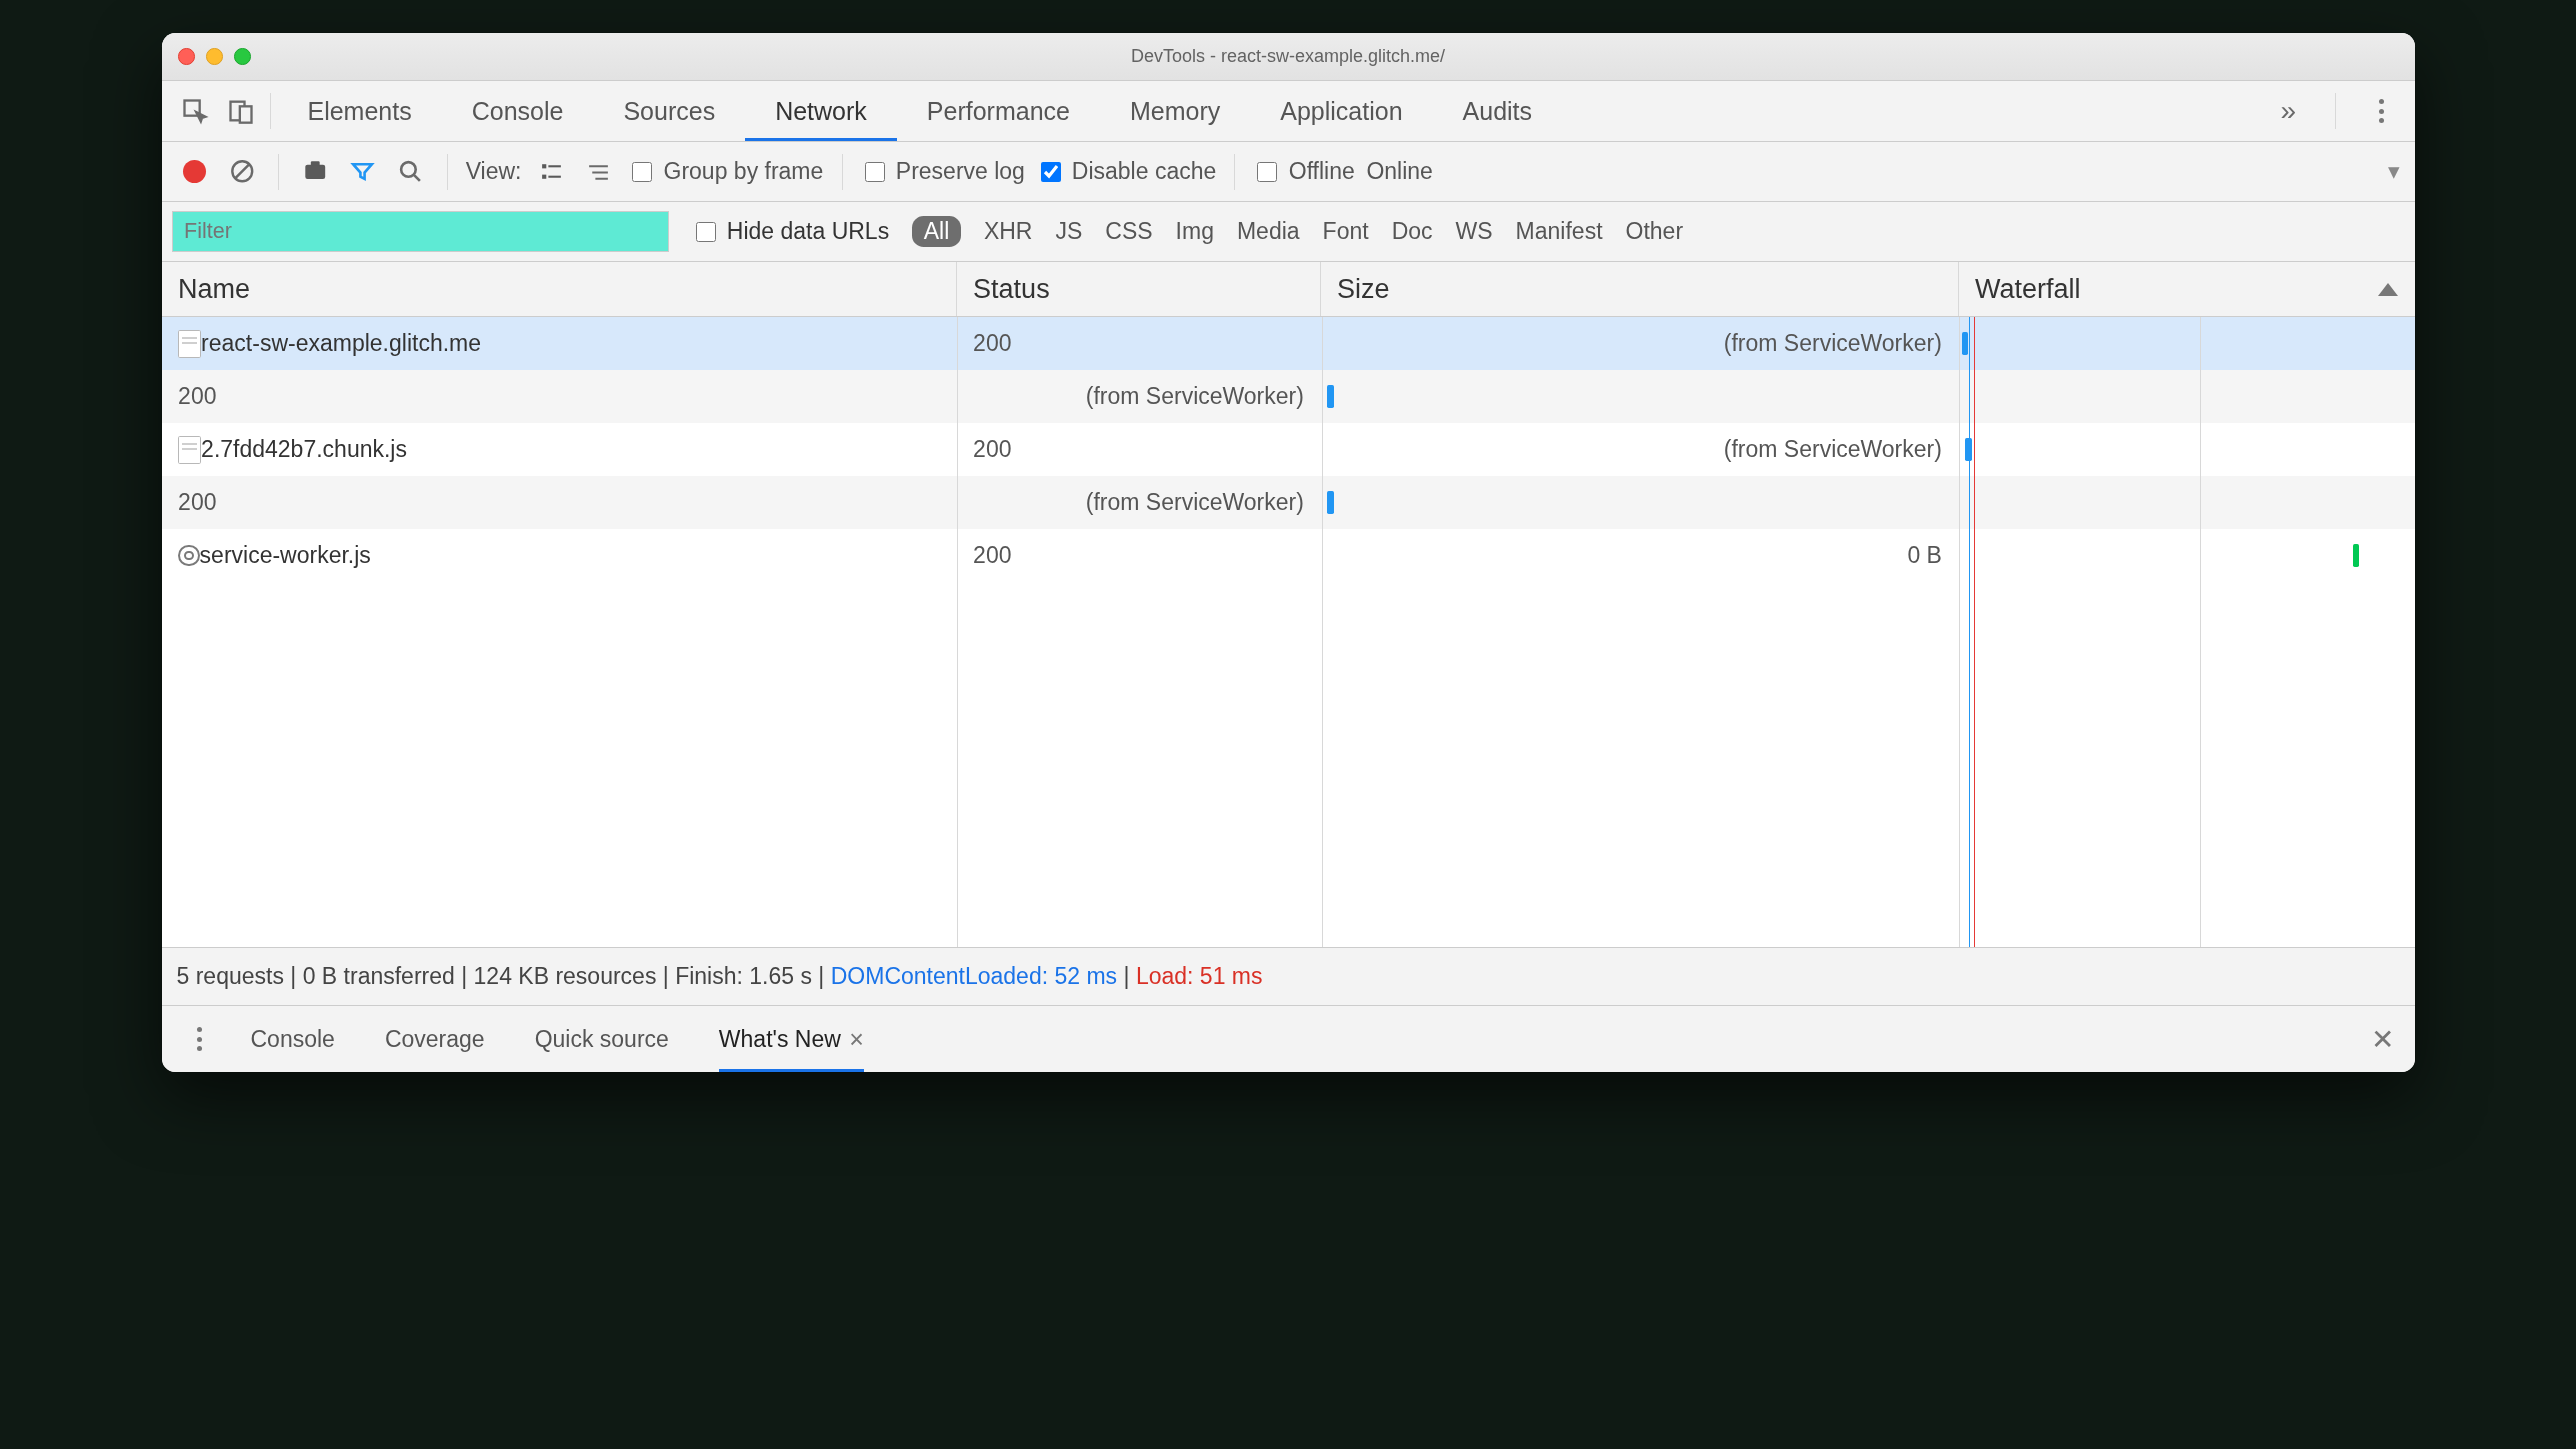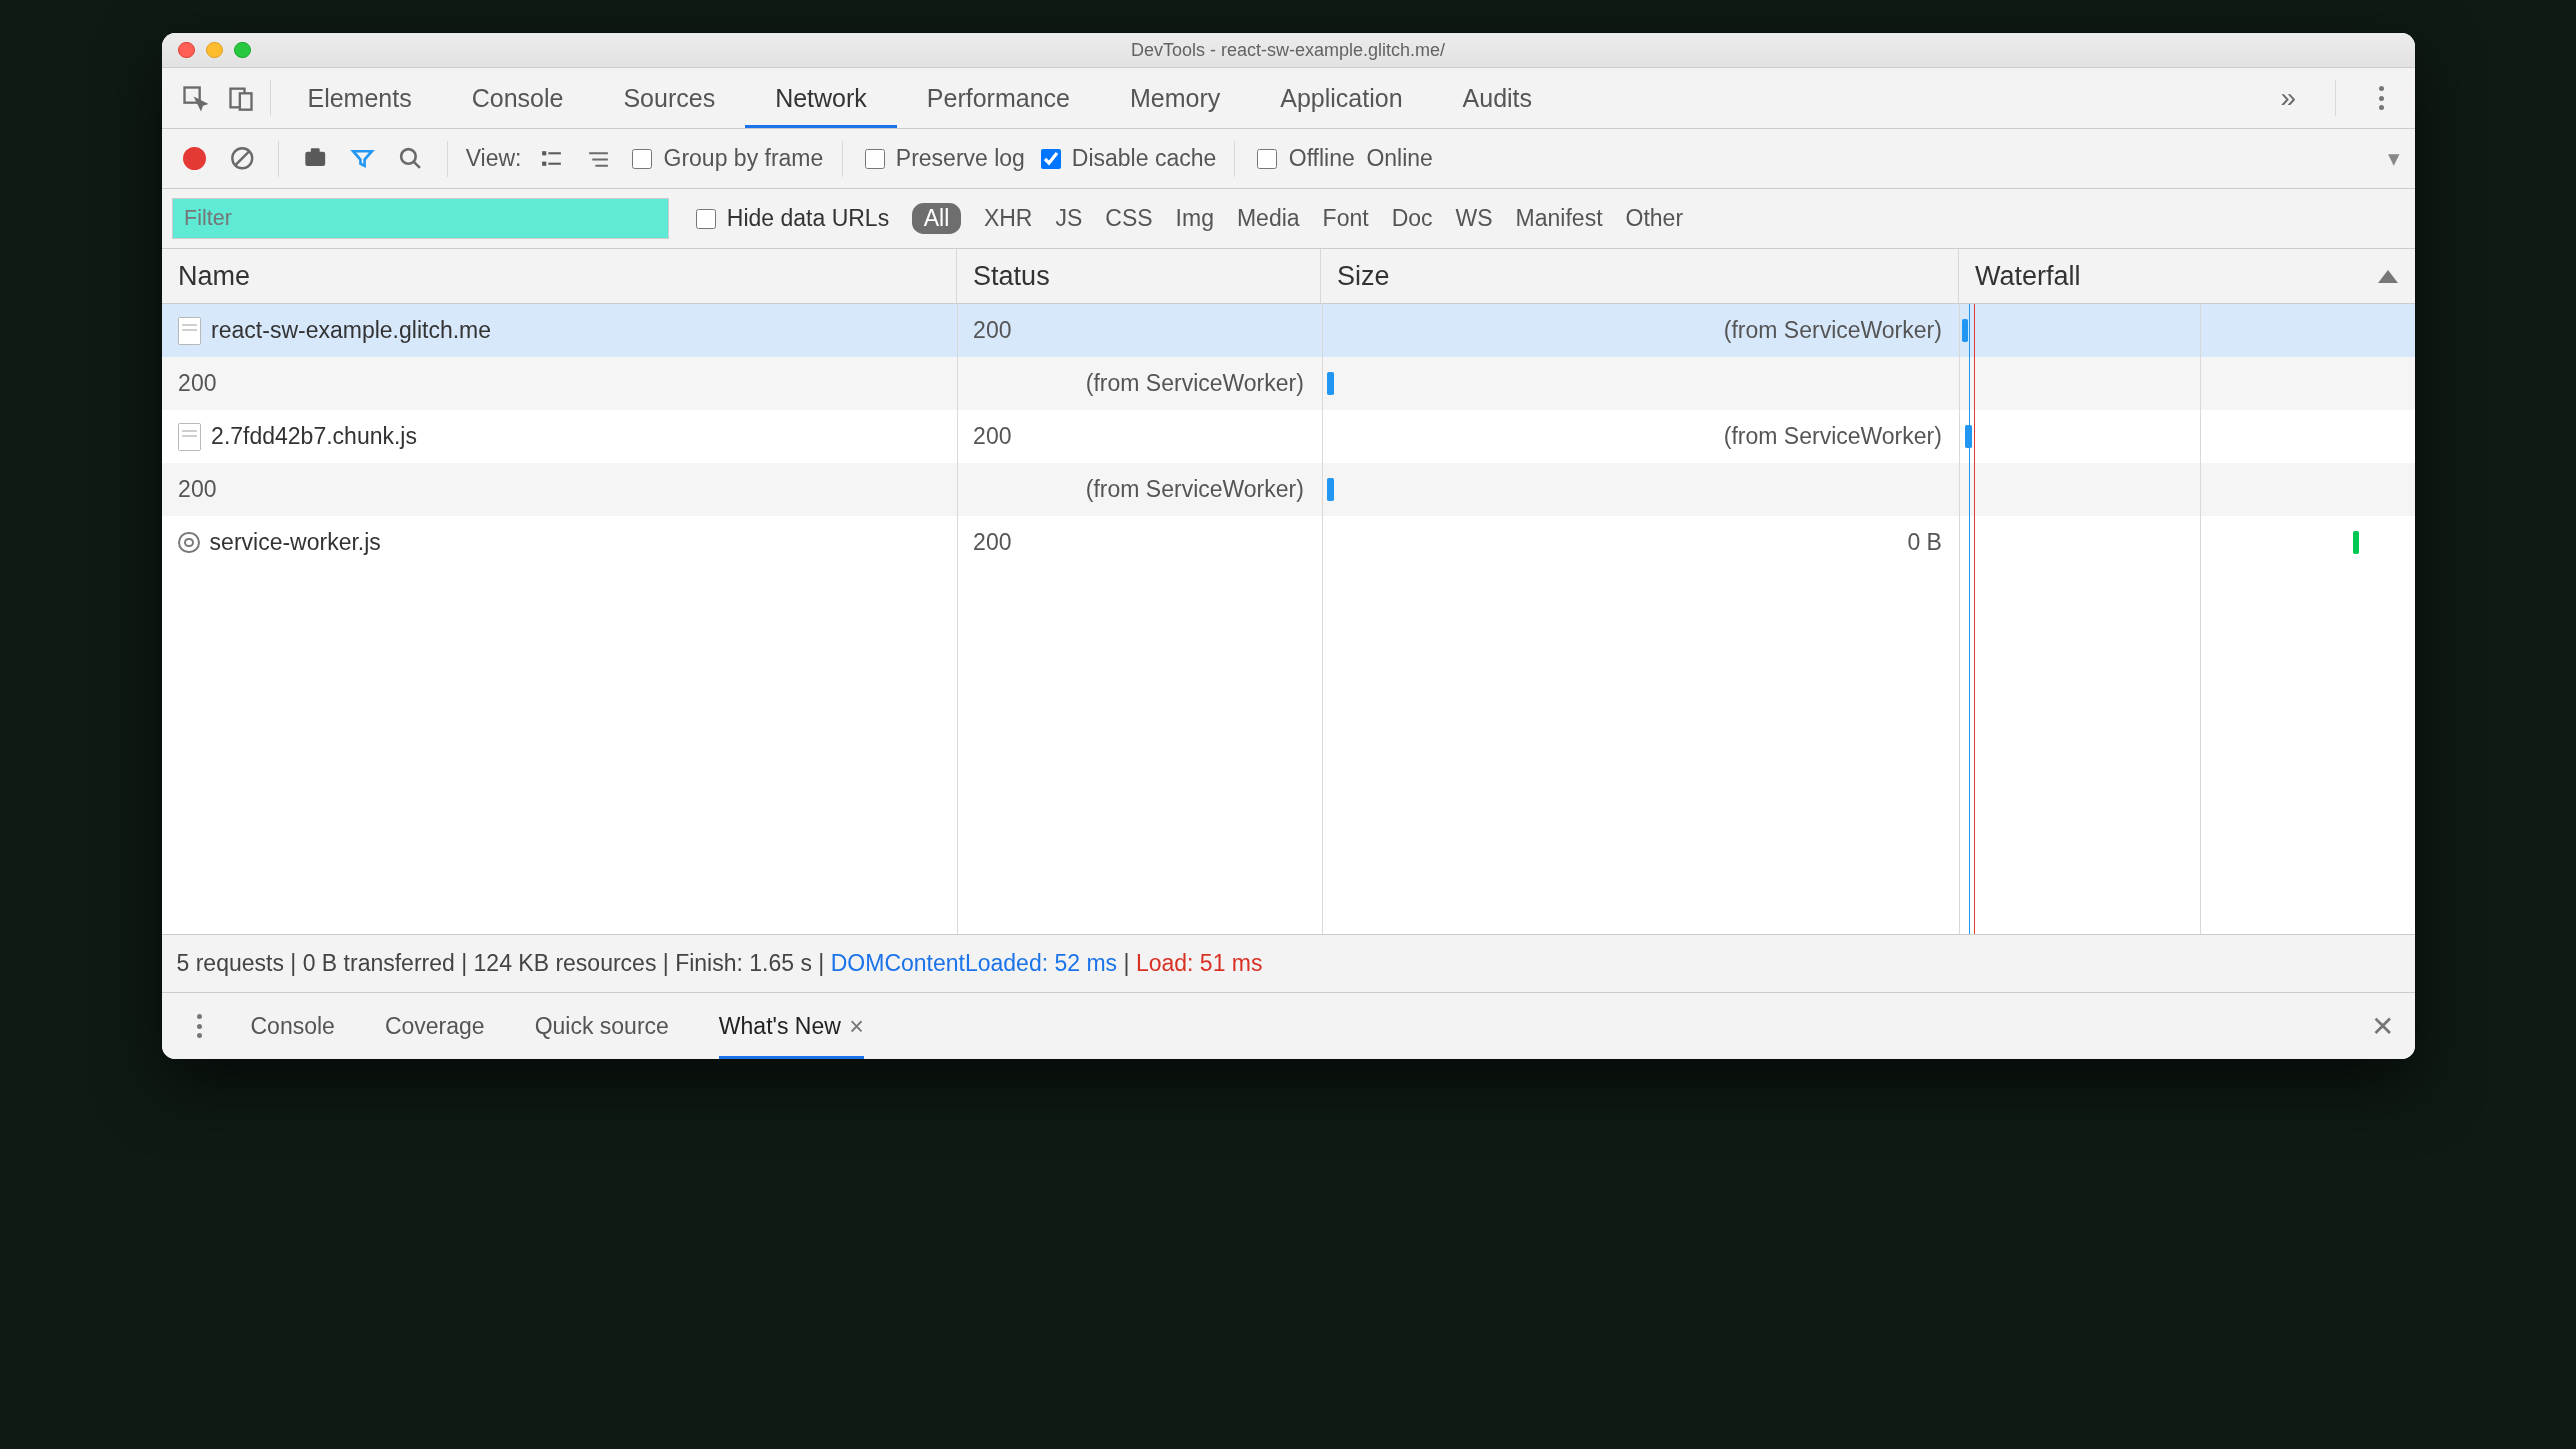--- a/index.html
+++ b/index.html
@@ -34,21 +34,21 @@
   .window {
     width: 2253px;
     background: var(--toolbar-bg);
     border-radius: 13.3px;
     box-shadow: 0 25px 66px rgba(0,0,0,0.6), 0 0 0 0.8px rgba(0,0,0,0.1);
     overflow:hidden;
     display:flex; flex-direction:column;
   }
   
   .titlebar {
-    height: 35px;
+    height: 48px;
     background: linear-gradient(#ececec,#e2e2e2);
     border-bottom:0.8px solid var(--border);
     display:flex; align-items:center;
     position:relative;
   }
   .traffic { display:flex; gap:11.6px; padding-left:16.6px;}
   .traffic span { width:16.6px; height:16.6px; border-radius:50%; display:block;}
   .tl-close{background:#ff5f57;border:0.8px solid #e23f32;}
   .tl-min{background:#febc2e;border:0.8px solid #dfa023;}
   .tl-max{background:#28c840;border:0.8px solid #1ba62e;}
@@ -153,21 +153,21 @@
     border-left:0.8px solid var(--border-light);
   }
   .tr { height:53px; font-size:23px; }
   .tr.selected{ background: var(--row-sel);}
   .tr.odd{ background: var(--row-odd);}
   .tr.even{ background: var(--row-even);}
   .td {
     display:flex; align-items:center; padding:0 16.6px;
     white-space:nowrap; overflow:hidden; text-overflow:ellipsis;
   }
-  .td.name { gap:10px; }
+  .td.name { }
   .td.size { justify-content:flex-end; color:#555;}
   .td.status{ color:#555;}
   .file-ico{
     width:23px;height:28px;border:1.7px solid #b8b8b8;border-radius:1.7px;background:#fff;position:relative;
   }
   .file-ico::before,.file-ico::after{content:"";position:absolute;left:3.3px;right:3.3px;height:1.7px;background:#cfcfcf;}
   .file-ico::before{top:6.6px;} .file-ico::after{top:11.6px;}
   .gear-ico{
     width:21.5px;height:21.5px;border-radius:50%;border:2.5px solid #7a7a7a;position:relative;
   }

